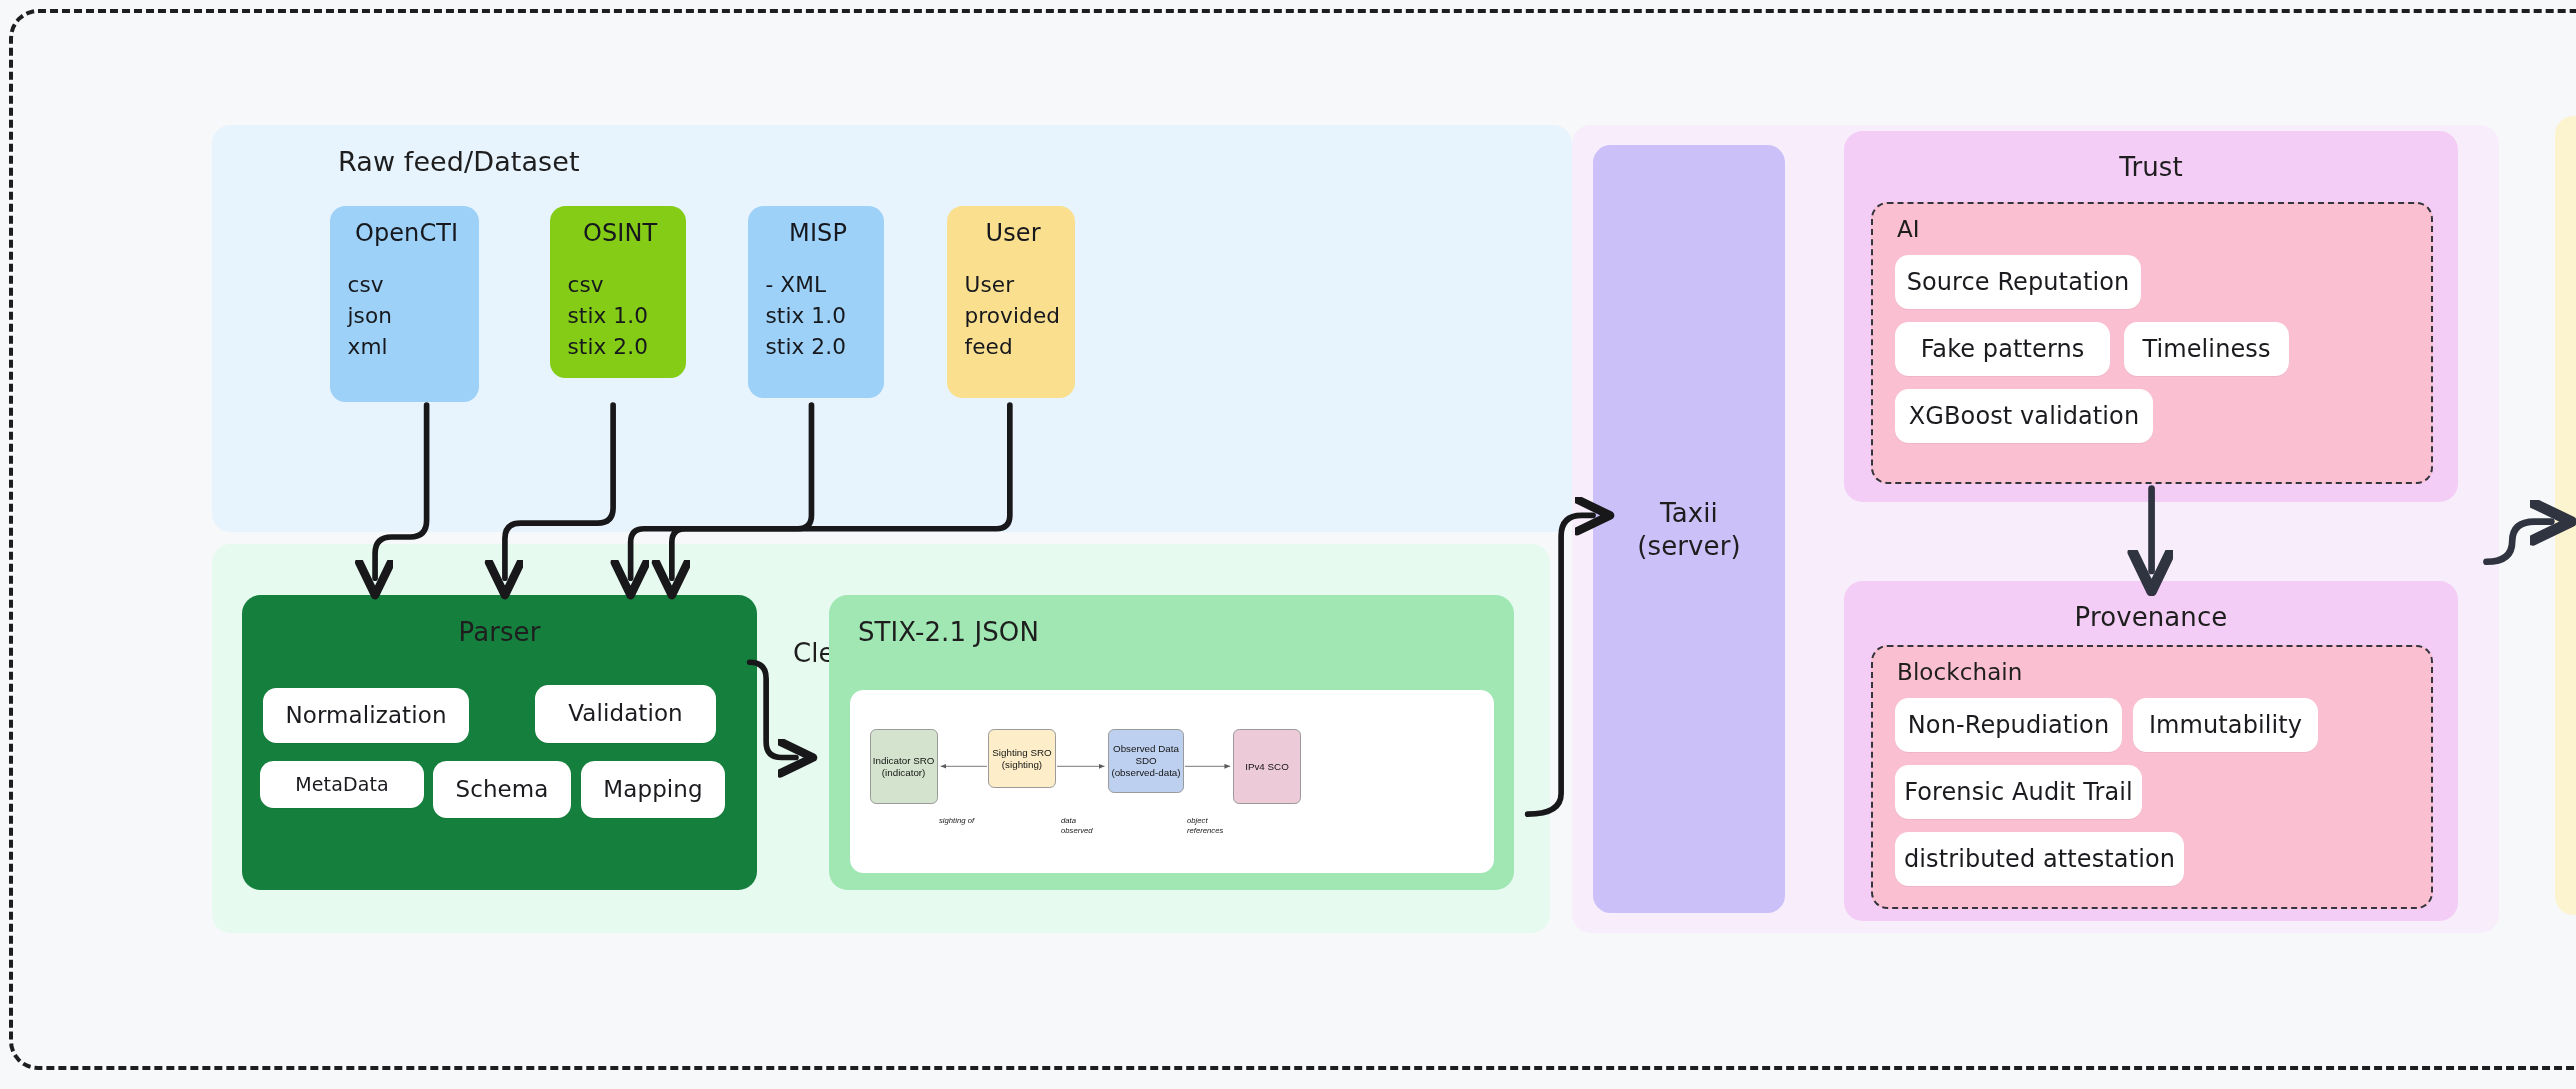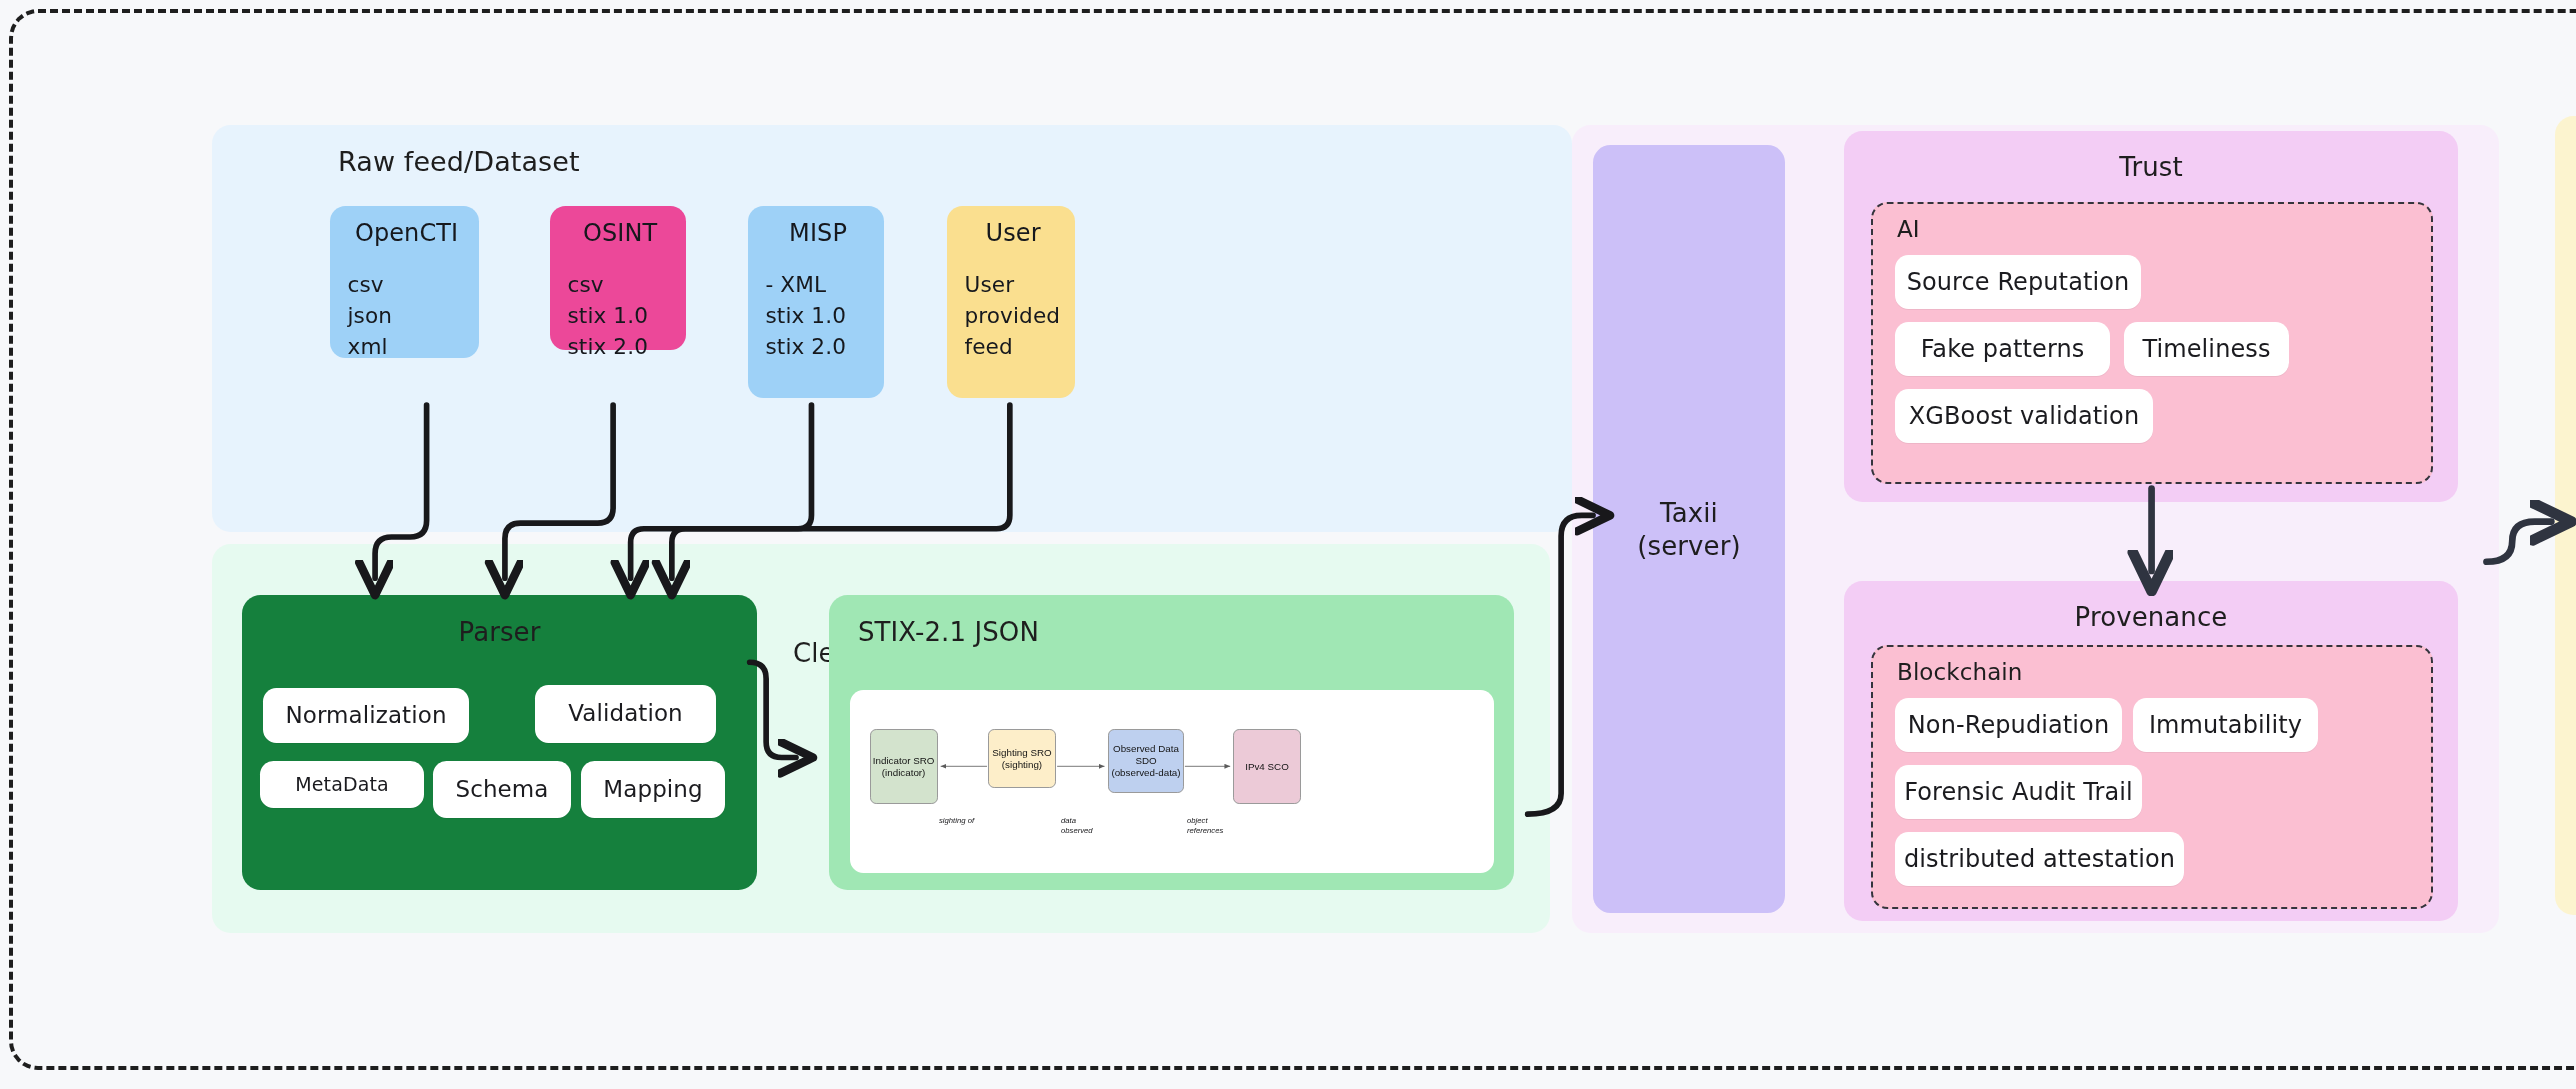--- a/index.html
+++ b/index.html
@@ -62,28 +62,28 @@
 </head>
 <body>
 
 <div id="canvas">
   <div id="frame"></div>
 
   <div class="panel" style="left:212px;top:125px;width:1360px;height:407px;background:#e7f3fd;">
     <div class="panel-title hand" style="top:20.6px;font-size:27px;text-align:left;left:126px;">Raw feed/Dataset</div>
   </div>
 
-  <div class="src-card hand" style="left:330px;top:206px;width:149px;height:152px;background:#9ed1f7;">
+  <div class="src-card hand" style="left:330px;top:206px;width:149px;height:196px;background:#9ed1f7;">
     <div class="hd">OpenCTI</div>
     <div class="ln">csv</div>
     <div class="ln">json</div>
     <div class="ln">xml</div>
   </div>
 
-  <div class="src-card hand" style="left:550px;top:206px;width:136px;height:144px;background:#ec4899;">
+  <div class="src-card hand" style="left:550px;top:206px;width:136px;height:172px;background:#84cc16;">
     <div class="hd">OSINT</div>
     <div class="ln">csv</div>
     <div class="ln">stix 1.0</div>
     <div class="ln">stix 2.0</div>
   </div>
 
   <div class="src-card hand" style="left:748px;top:206px;width:136px;height:192px;background:#9ed1f7;">
     <div class="hd">MISP</div>
     <div class="ln">- XML</div>
     <div class="ln">stix 1.0</div>

